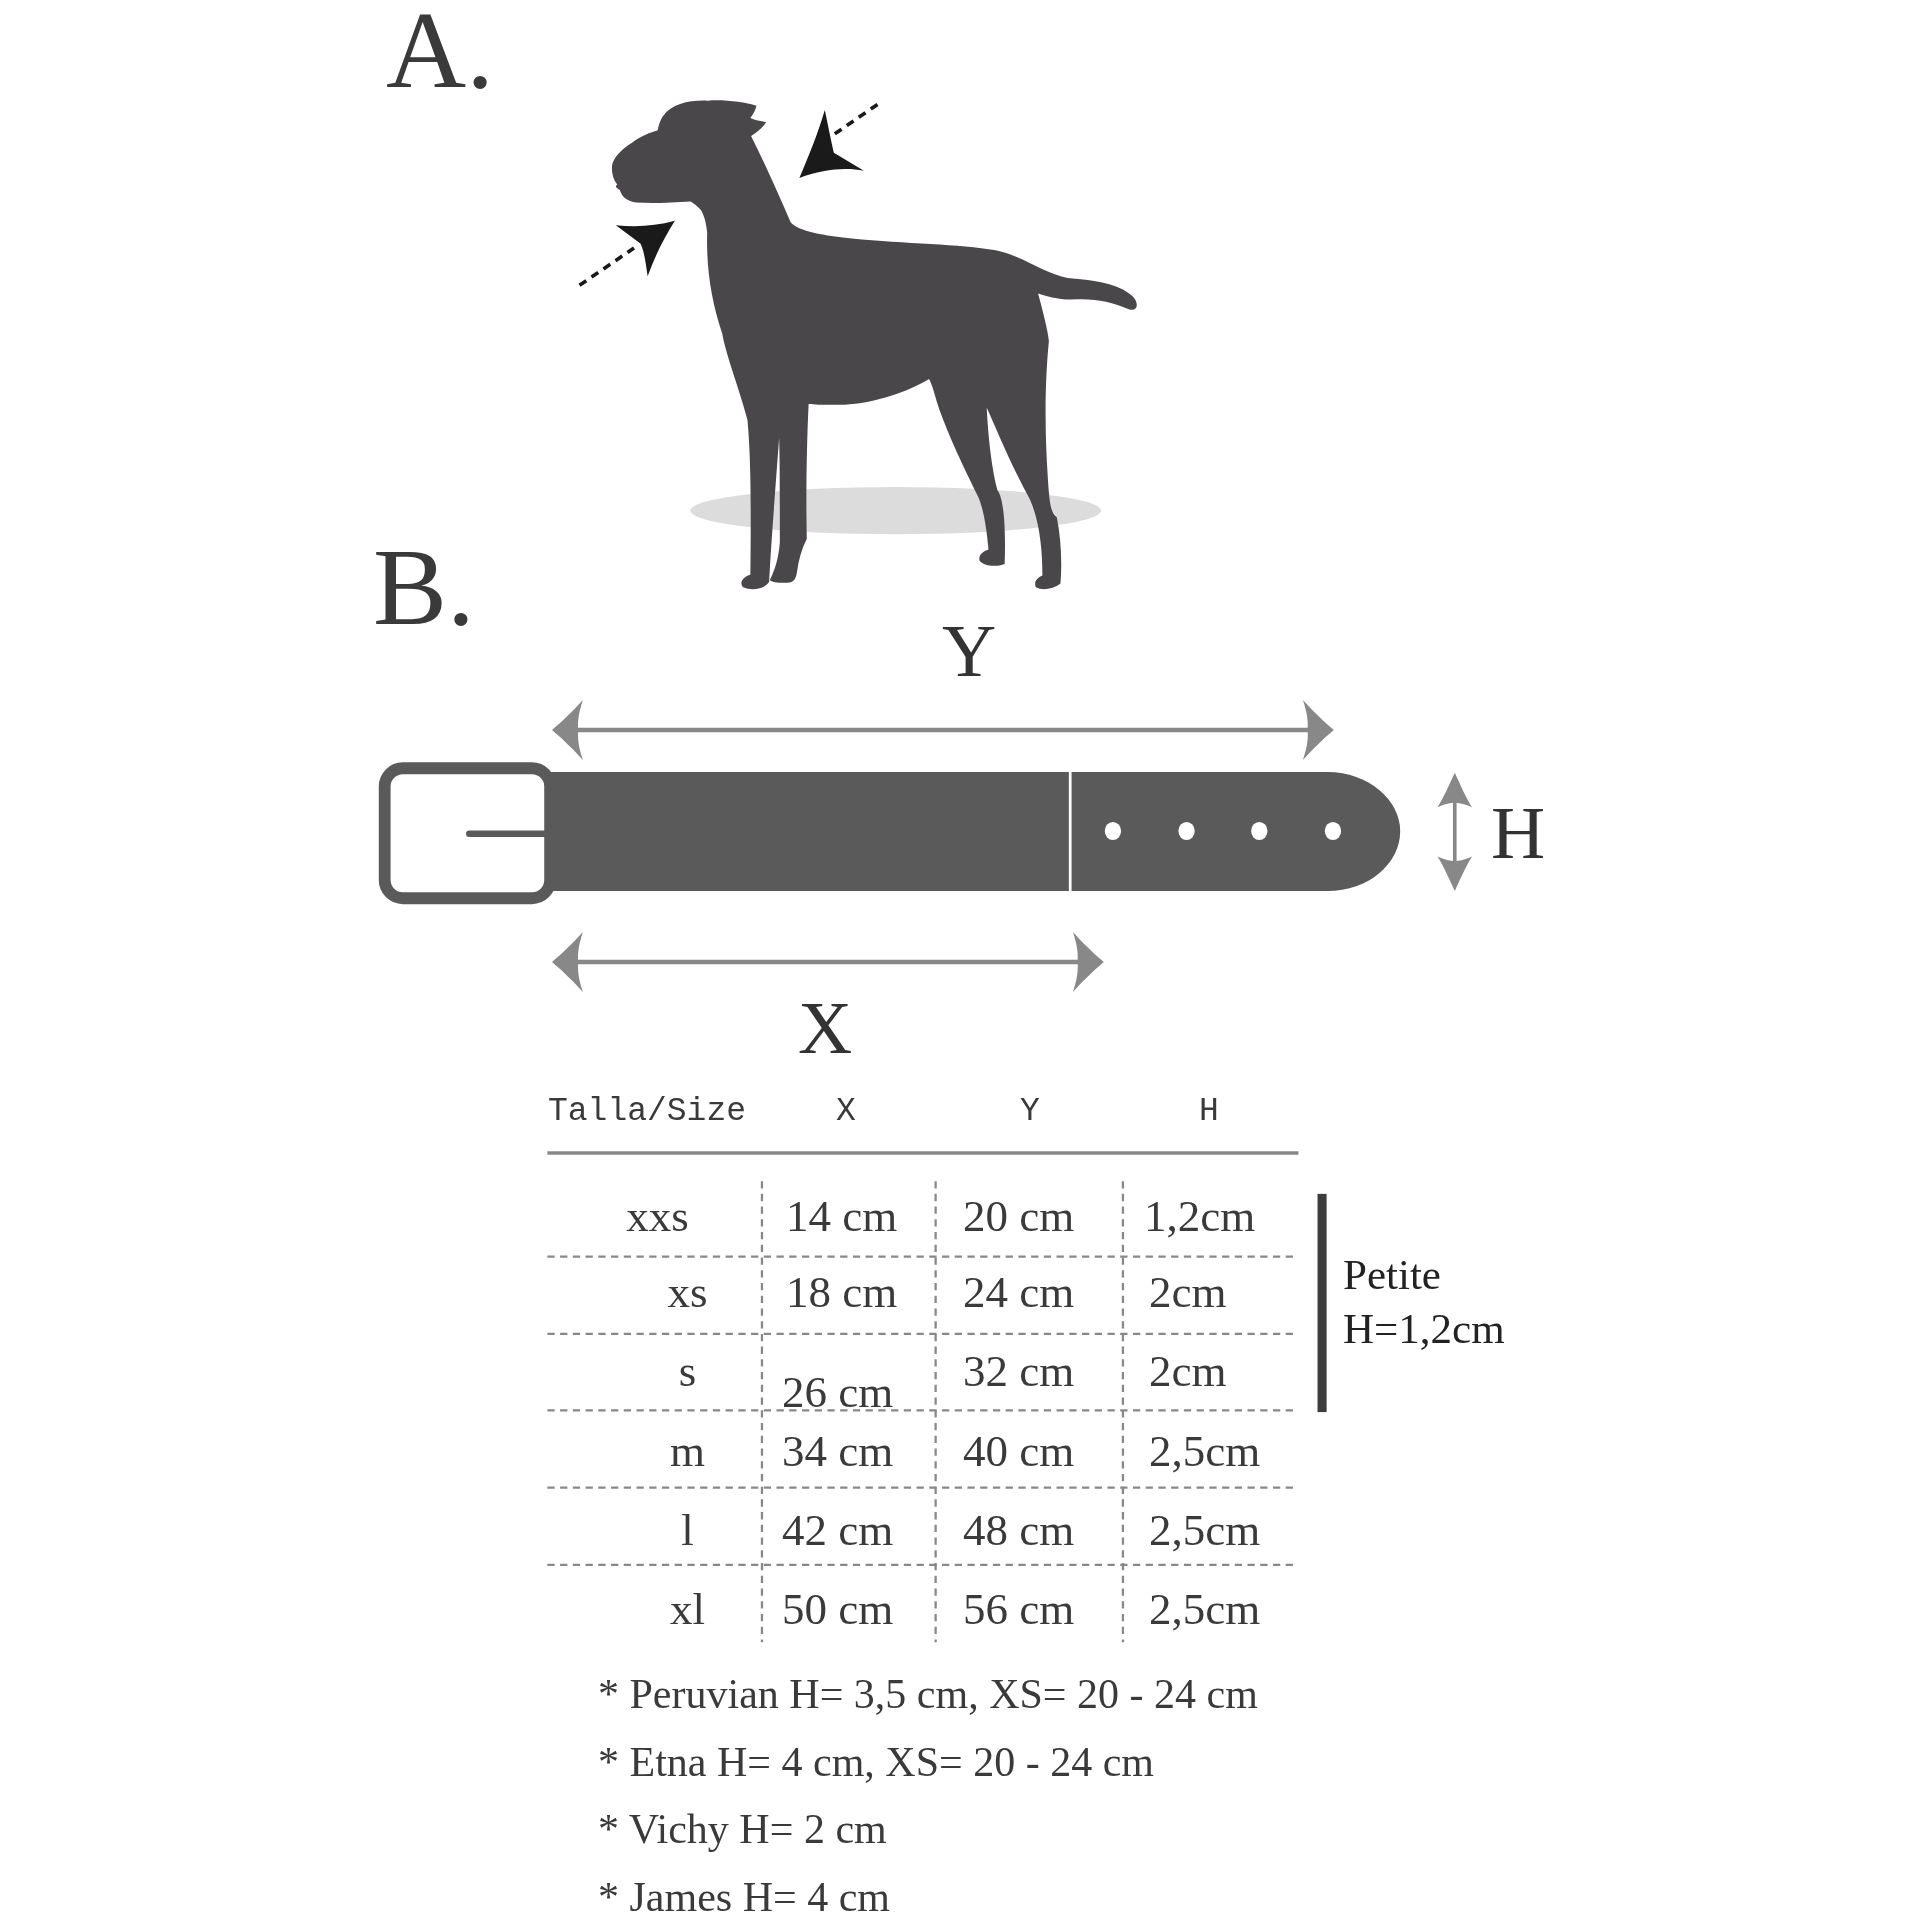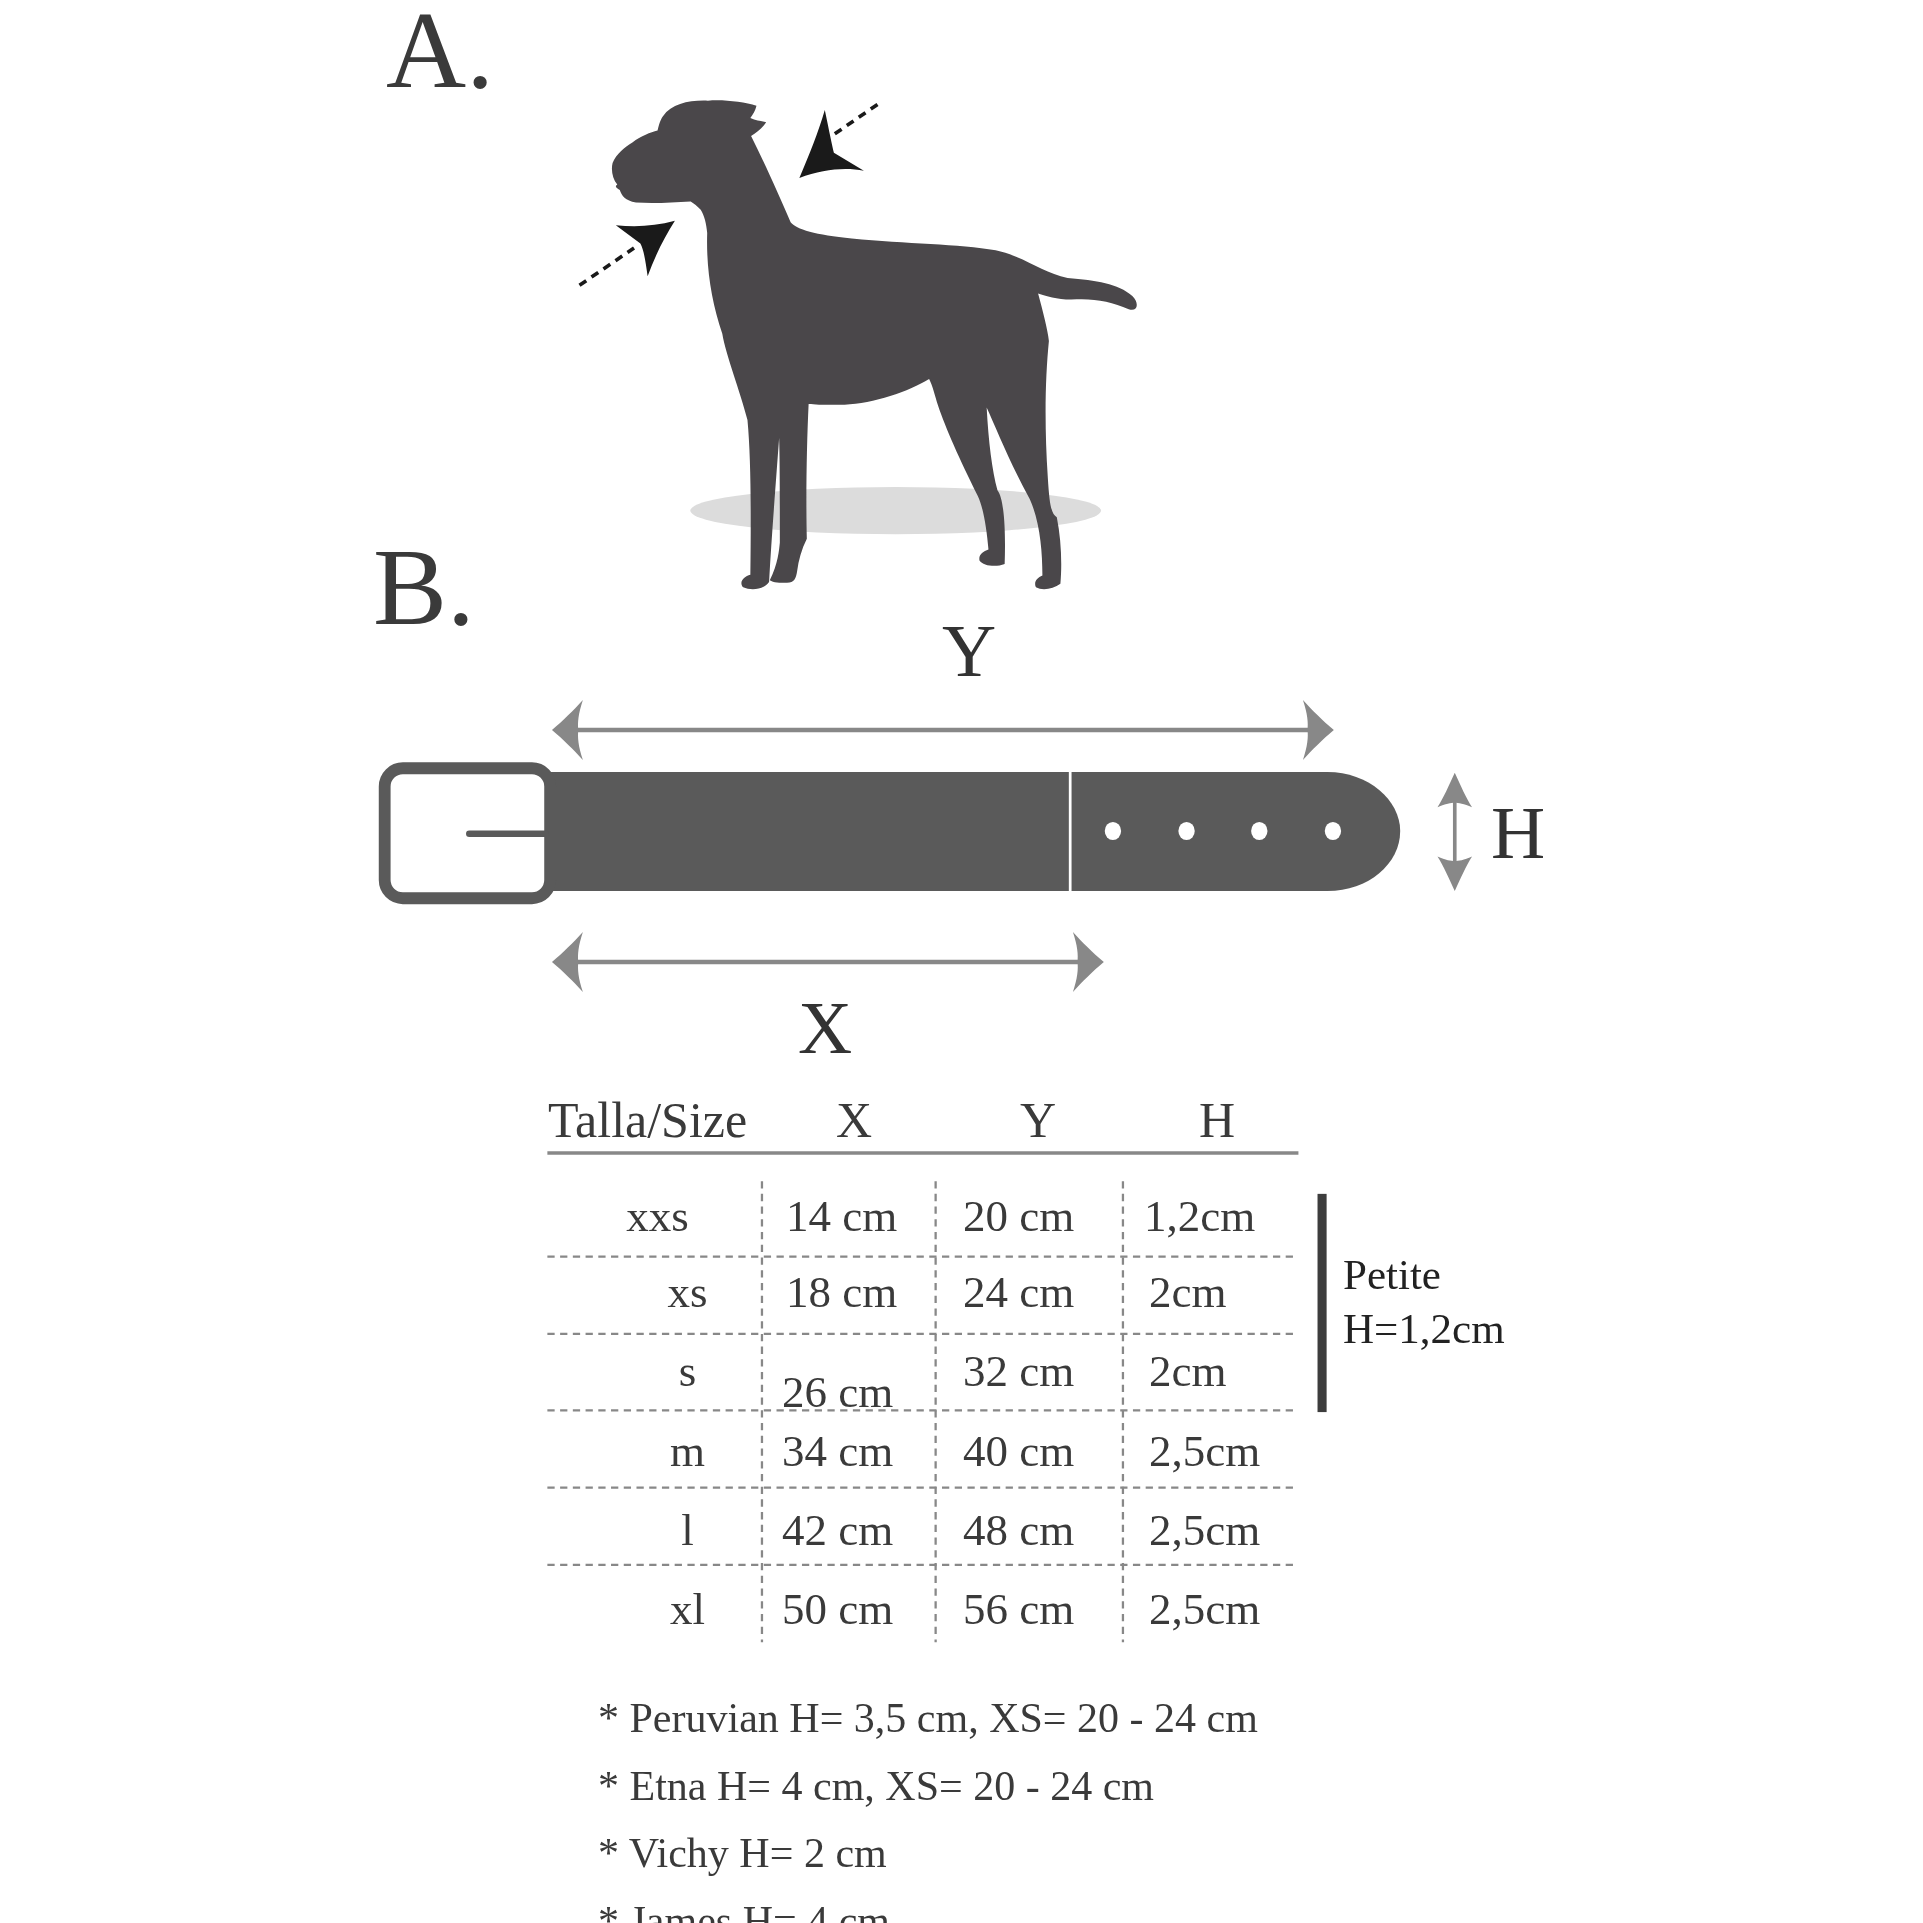--- a/index.html
+++ b/index.html
@@ -1,24 +1,24 @@
 <!DOCTYPE html>
 <html style="font-size:14.5px"><head>
 <meta charset="utf-8">
 <style>
   html, body { margin:0; padding:0; background:#ffffff; }
   body { width:1924px; height:1924px; position:relative; overflow:hidden;
          font-family:"Liberation Serif", "DejaVu Serif", serif; color:#3a3a3a; }
   .abs { position:absolute; }
   .section-letter { font-size:111px; line-height:1; color:#3a3a3a; white-space:nowrap; }
   .dim-label { font-size:75px; line-height:1; color:#333333; white-space:nowrap; }
-  .th { font-size:50px; line-height:1; color:#3a3a3a; white-space:nowrap; }
+  .th { font-size:33px; line-height:1; color:#3a3a3a; white-space:nowrap;font-family:Liberation Mono, monospace; }
   .cell { font-size:45px; line-height:1; color:#3a3a3a; white-space:nowrap; }
   .size-cell { text-align:center; width:145px; }
-  .note { font-size:42px; line-height:1; color:#3a3a3a; white-space:nowrap;margin-top:24px; }
+  .note { font-size:42px; line-height:1; color:#3a3a3a; white-space:nowrap; }
   .petite { font-size:43px; line-height:1; color:#222222; white-space:nowrap; }
   svg { position:absolute; overflow:visible; }
 </style>
 </head>
 <body>
 
 <div class="abs section-letter" style="left:386px; top:-6.4px;">A.</div>
 
 <svg style="left:0; top:0;" width="1924" height="636" viewBox="0 0 2116 700">
   <ellipse cx="985" cy="562" rx="226" ry="26" fill="#dcdcdc"></ellipse>

